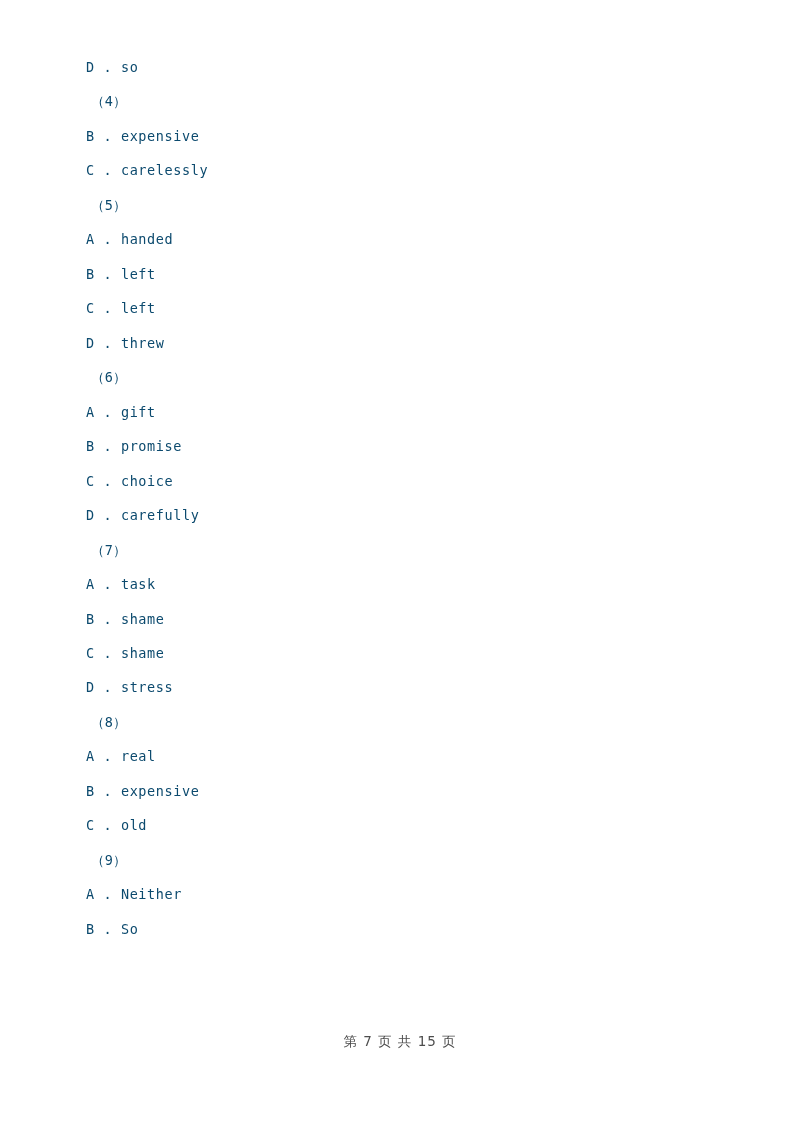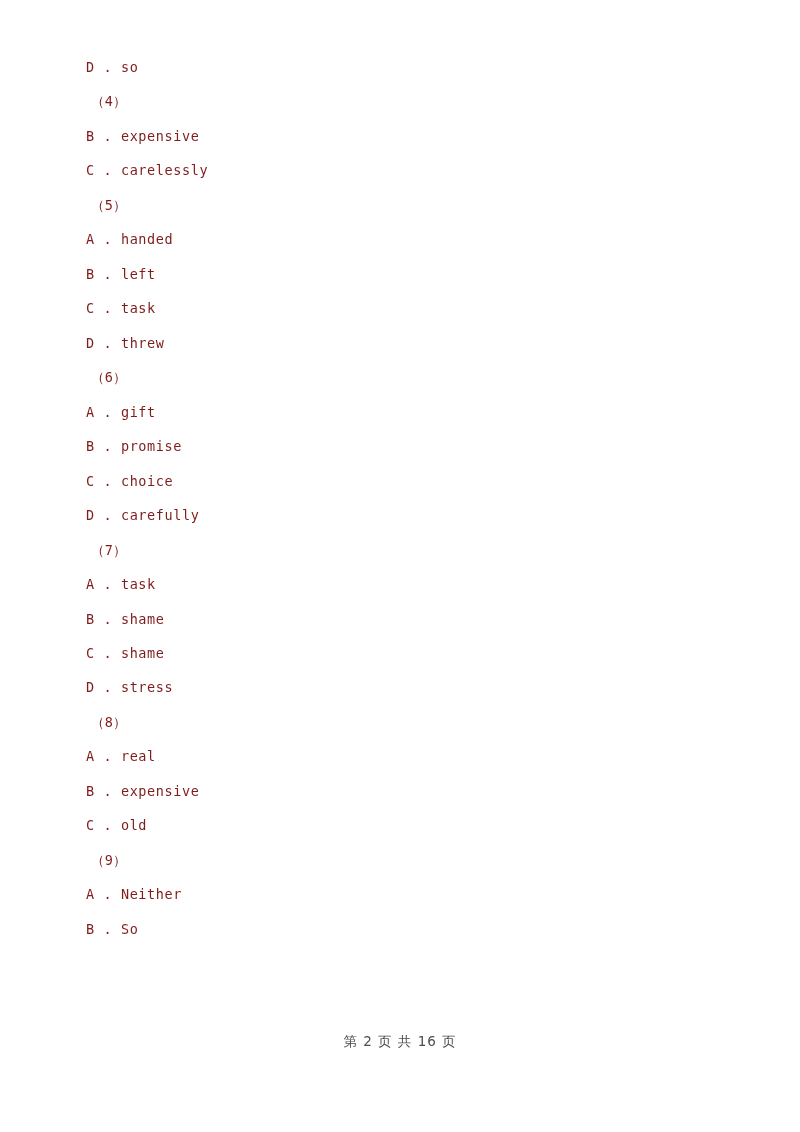--- a/index.html
+++ b/index.html
@@ -29,21 +29,21 @@
     left: 86px;
     top: 50px;
     width: 640px;
   }
 
   
   .line {
     height: 34.48px;
     line-height: 34.48px;
     white-space: pre;
-    color: #7f1d1d;
+    color: #0c4a6e;
     font-size: 13.5px;
     letter-spacing: 0.6px;
     -webkit-font-smoothing: antialiased;
   }
 
   .line.option {
     padding-left: 0px;
   }
 
   .line.qnum {
@@ -70,34 +70,34 @@
 
 <div class="page">
   <div class="content">
       <div class="line option">D . so</div>
       <div class="line qnum">（4）</div>
       <div class="line option">B . expensive</div>
       <div class="line option">C . carelessly</div>
       <div class="line qnum">（5）</div>
       <div class="line option">A . handed</div>
       <div class="line option">B . left</div>
-      <div class="line option">C . task</div>
+      <div class="line option">C . left</div>
       <div class="line option">D . threw</div>
       <div class="line qnum">（6）</div>
       <div class="line option">A . gift</div>
       <div class="line option">B . promise</div>
       <div class="line option">C . choice</div>
       <div class="line option">D . carefully</div>
       <div class="line qnum">（7）</div>
       <div class="line option">A . task</div>
       <div class="line option">B . shame</div>
       <div class="line option">C . shame</div>
       <div class="line option">D . stress</div>
       <div class="line qnum">（8）</div>
       <div class="line option">A . real</div>
       <div class="line option">B . expensive</div>
       <div class="line option">C . old</div>
       <div class="line qnum">（9）</div>
       <div class="line option">A . Neither</div>
       <div class="line option">B . So</div>
     </div>
-  <div class="footer">第 2 页 共 16 页</div>
+  <div class="footer">第 7 页 共 15 页</div>
 </div>
 
 </body></html>

